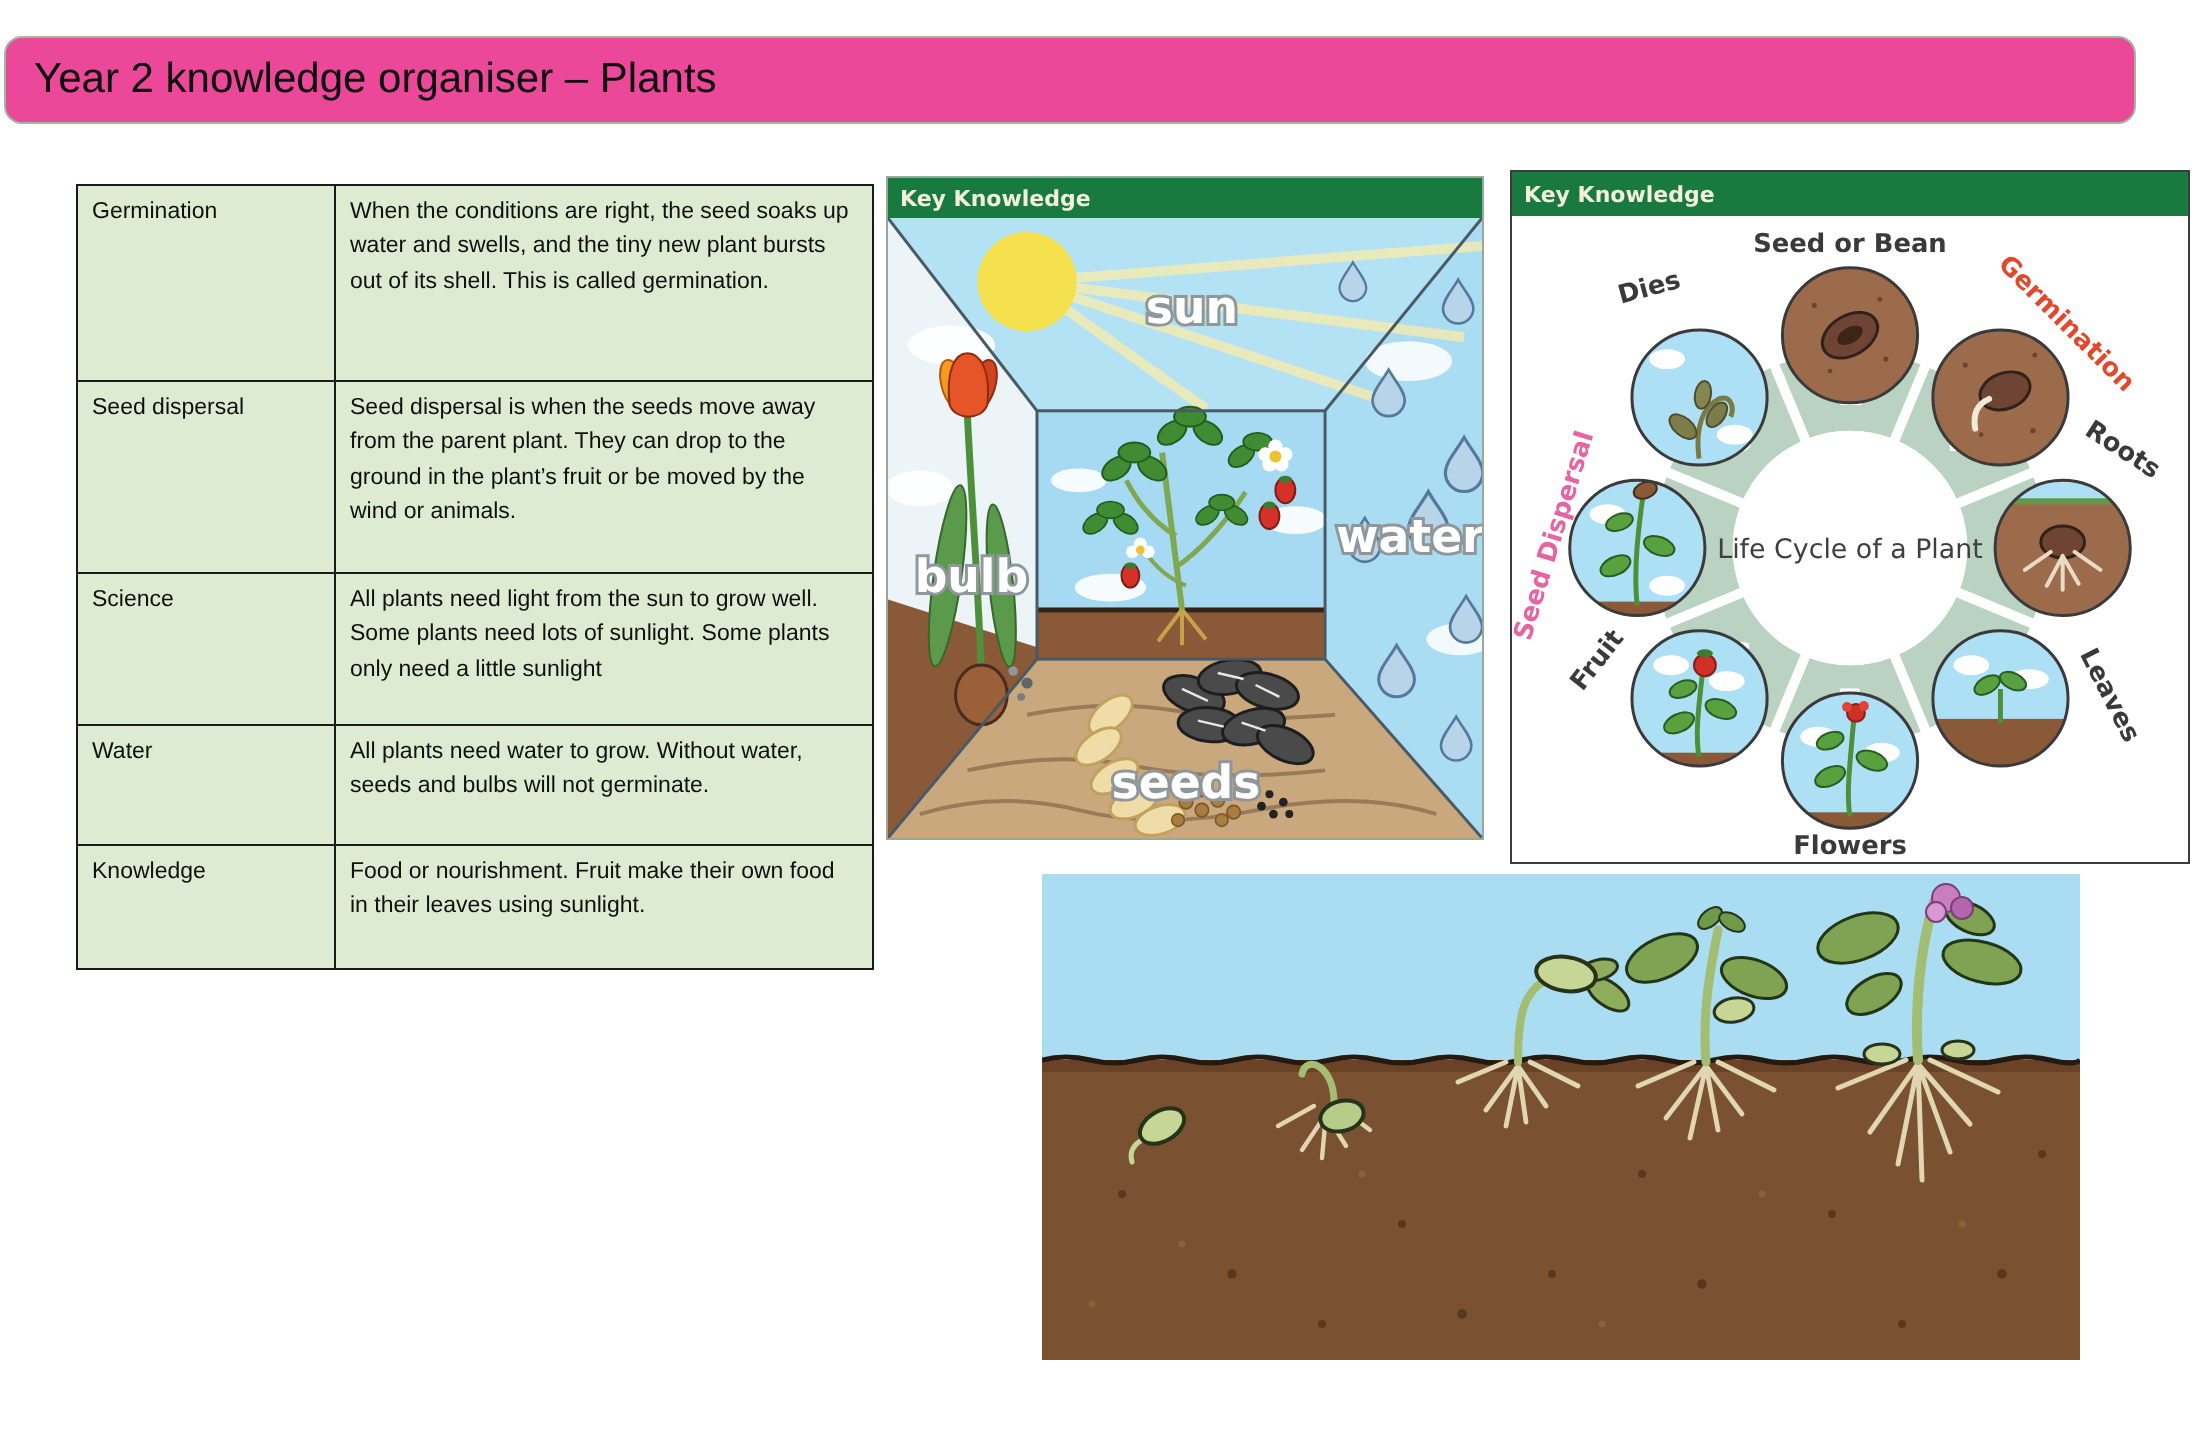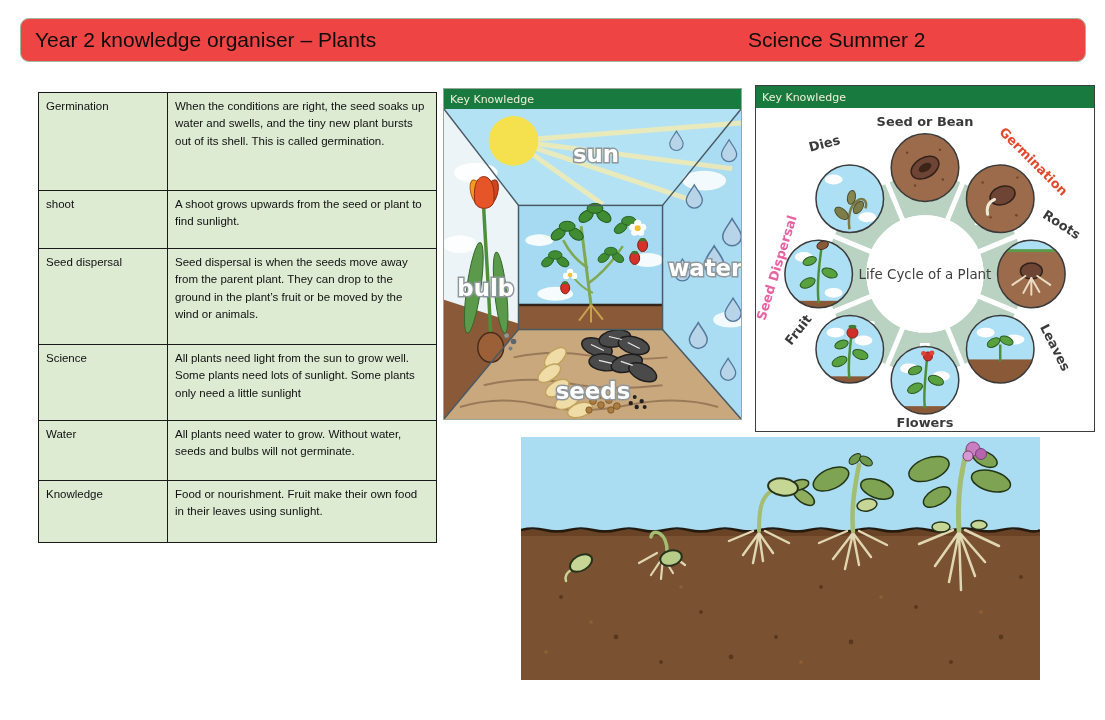--- a/index.html
+++ b/index.html
@@ -1,70 +1,65 @@
 <!DOCTYPE html>
 <html><head>
 <meta charset="utf-8">
 <style>
   html,body{margin:0;padding:0;background:#fff;}
   #page{position:relative;width:1105px;height:720px;background:#ffffff;overflow:hidden;
         font-family:"Liberation Sans",sans-serif;color:#111;}
 
   
-  .header-bar{position:absolute;left:20px;top:18px;width:1066px;height:44px;
-    background:#ef4444;border:1px solid #9fb89f;border-radius:9px;box-sizing:border-box;}
+  .header-bar{position:absolute;left:2px;top:18px;width:1066px;height:44px;
+    background:#ec4899;border:1px solid #9fb89f;border-radius:9px;box-sizing:border-box;}
   .header-title{position:absolute;left:14px;top:9px;font-size:21px;color:#0d0d0d;}
   .header-subject{position:absolute;left:727px;top:9px;font-size:21px;color:#0d0d0d;}
 
   
   table.vocab{position:absolute;left:38px;top:92px;width:399px;border-collapse:collapse;
     table-layout:fixed;background:#ddebd3;font-size:11.5px;color:#101010;}
   table.vocab td{border:1px solid #1a1a1a;vertical-align:top;padding:5px 8px 4px 7px;line-height:1.5;}
   td.term{width:113px;}
   tr.r0 td{height:88px} tr.r1 td{height:48px} tr.r2 td{height:86px}
   tr.r3 td{height:66px} tr.r4 td{height:50px} tr.r5 td{height:85px}
   tr.r6 td{height:52px}
 
   
   .panel{position:absolute;box-sizing:border-box;background:#fff;}
   .panel-a{left:443px;top:88px;width:299px;height:332px;border:1px solid #9aa89a;}
   .panel-b{left:755px;top:85px;width:340px;height:347px;border:1px solid #3c3c3c;}
   .kk-head{height:20px;background:#187a3e;display:flex;align-items:center;}
   .panel-b .kk-head{height:22px;}
-  .kk-head span{color:#f3efdc;font-size:11px;font-weight:normal;padding-left:6px;
+  .kk-head span{color:#f3efdc;font-size:11px;font-weight:bold;padding-left:6px;
     font-family:"DejaVu Sans",sans-serif;}
 
   .illus-label{font-family:"DejaVu Sans",sans-serif;font-weight:bold;fill:#ffffff;
     stroke:#8f979b;stroke-width:3px;paint-order:stroke;}
   .cycle-label{font-family:"DejaVu Sans",sans-serif;font-weight:bold;font-size:13px;}
   .cycle-num{font-family:"DejaVu Sans",sans-serif;font-weight:bold;font-size:21px;fill:#fff;}
   .cycle-center{font-family:"DejaVu Sans",sans-serif;font-size:13.5px;fill:#3f3f3f;}
 
   
   .growth{position:absolute;left:521px;top:437px;width:519px;height:243px;}
 </style>
 </head>
 <body>
 
 <div id="page">
 
   <div class="header-bar">
     <div class="header-title">Year 2 knowledge organiser – Plants</div>
-    <div class="header-subject">Science Summer 2</div>
   </div>
 
   <table class="vocab">
     <tbody>
         <tr class="r0">
       <td class="term"><span>Germination</span></td>
       <td><span>When the conditions are right, the seed soaks up water and swells, and the tiny new plant bursts out of its shell. This is called germination.</span></td>
-    </tr>
-    <tr class="r1">
-      <td class="term"><span>shoot</span></td>
-      <td><span>A shoot grows upwards from the seed or plant to find sunlight.</span></td>
     </tr>
     <tr class="r2">
       <td class="term"><span>Seed dispersal</span></td>
       <td><span>Seed dispersal is when the seeds move away from the parent plant. They can drop to the ground in the plant’s fruit or be moved by the wind or animals.</span></td>
     </tr>
     <tr class="r3">
       <td class="term"><span>Science</span></td>
       <td><span>All plants need light from the sun to grow well. Some plants need lots of sunlight. Some plants only need a little sunlight</span></td>
     </tr>
     <tr class="r4">

